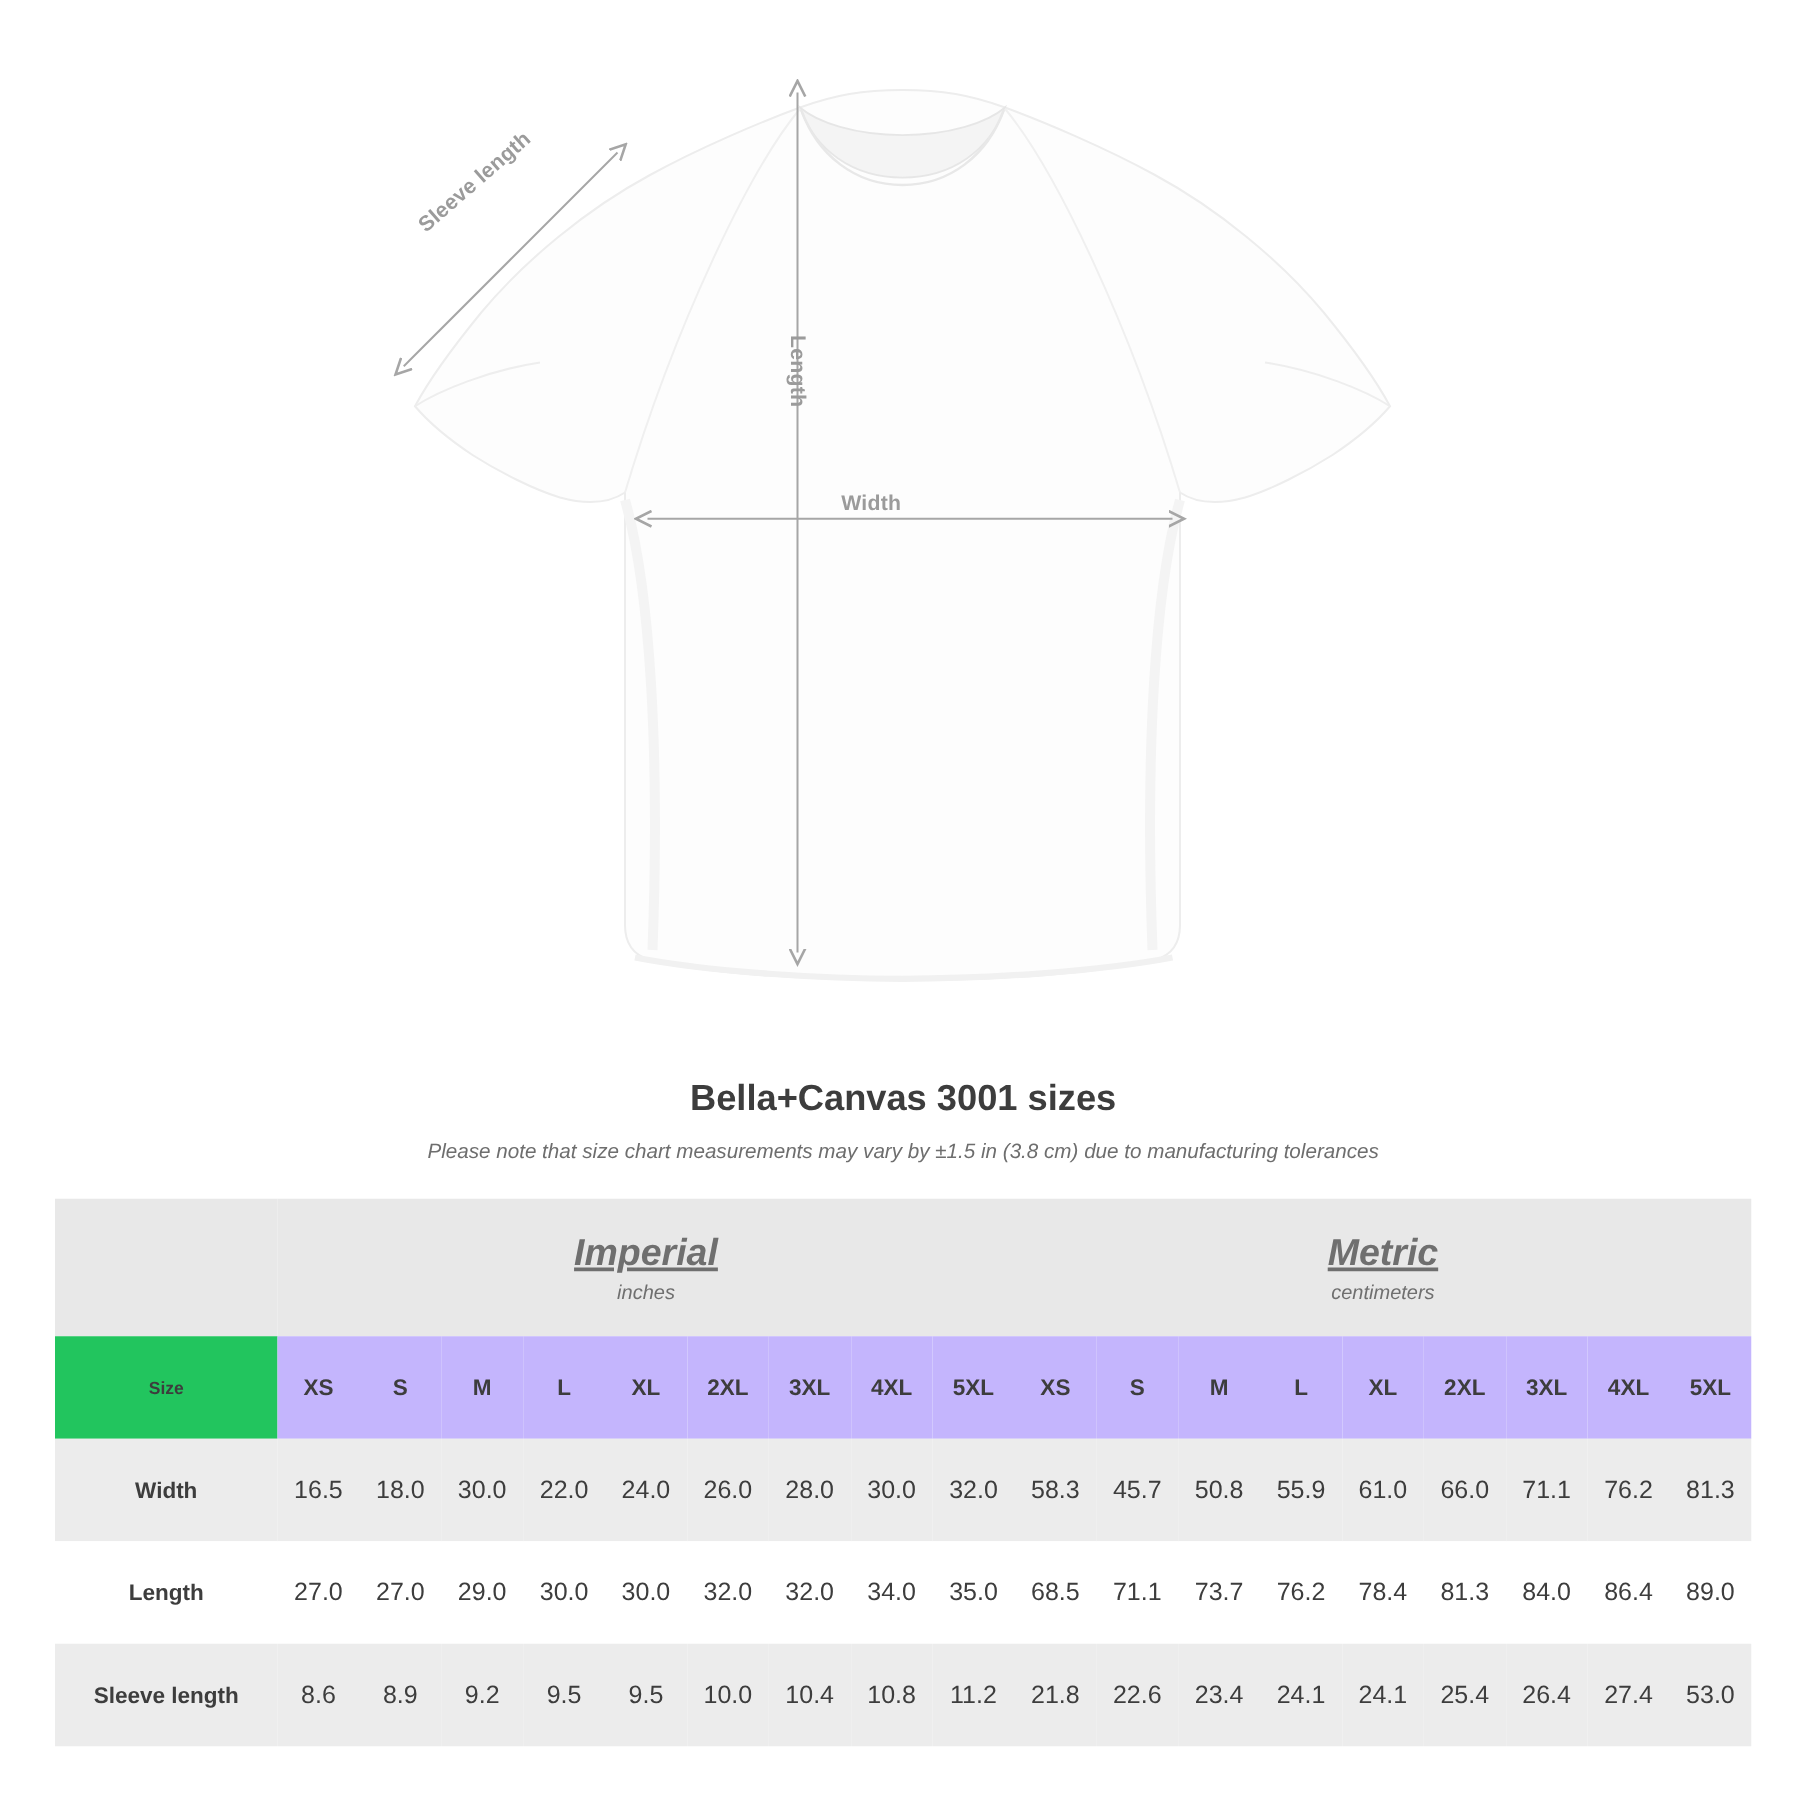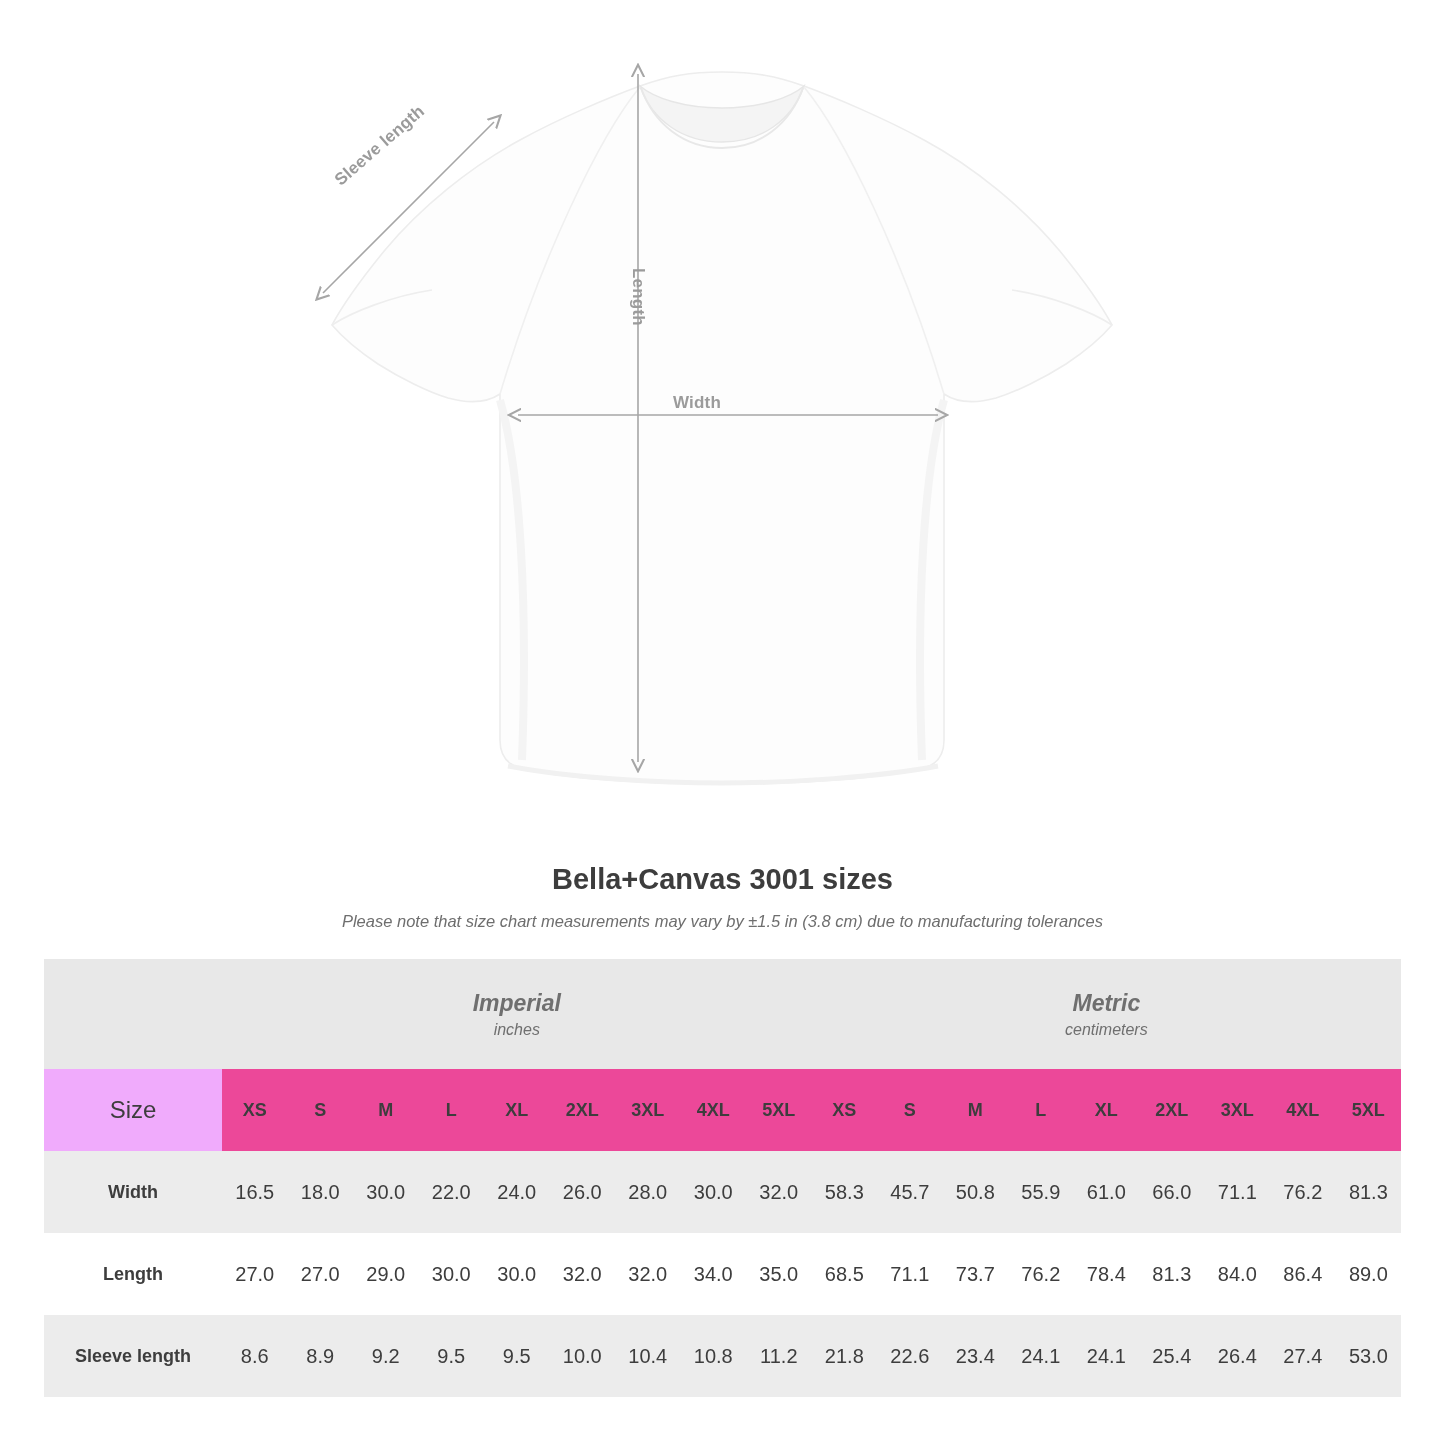--- a/index.html
+++ b/index.html
@@ -85,43 +85,44 @@
     text-align: center;
     vertical-align: middle;
     font-weight: normal;
   }
   .unit-head {
     background: #e8e8e8;
     height: 108px;
     border: none;
   }
   .unit-head .unit-name {
-    font-size: 23px;
+    font-size: 30px;
     font-style: italic;
     font-weight: bold;
     color: #6f6f6f;
     line-height: 1.25;
+    text-decoration: underline;
   }
   .unit-head .unit-sub {
     font-size: 16px;
     font-style: italic;
     color: #6f6f6f;
     margin-top: 4px;
   }
   tr.row-size td {
     height: 80px;
-    background: #ec4899;
+    background: #c4b5fd;
     font-size: 18px;
     color: #3d3d3d;
     font-weight: bold;
   }
   tr.row-size td.rowlabel {
-    background: #f0abfc;
-    font-size: 24px;
-    font-weight: normal;
+    background: #22c55e;
+    font-size: 14px;
+    font-weight: bold;
   }
   tr.row-data td {
     height: 80px;
     font-size: 20px;
     color: #3d3d3d;
   }
   tr.row-data td.rowlabel {
     font-weight: bold;
     font-size: 18px;
   }

